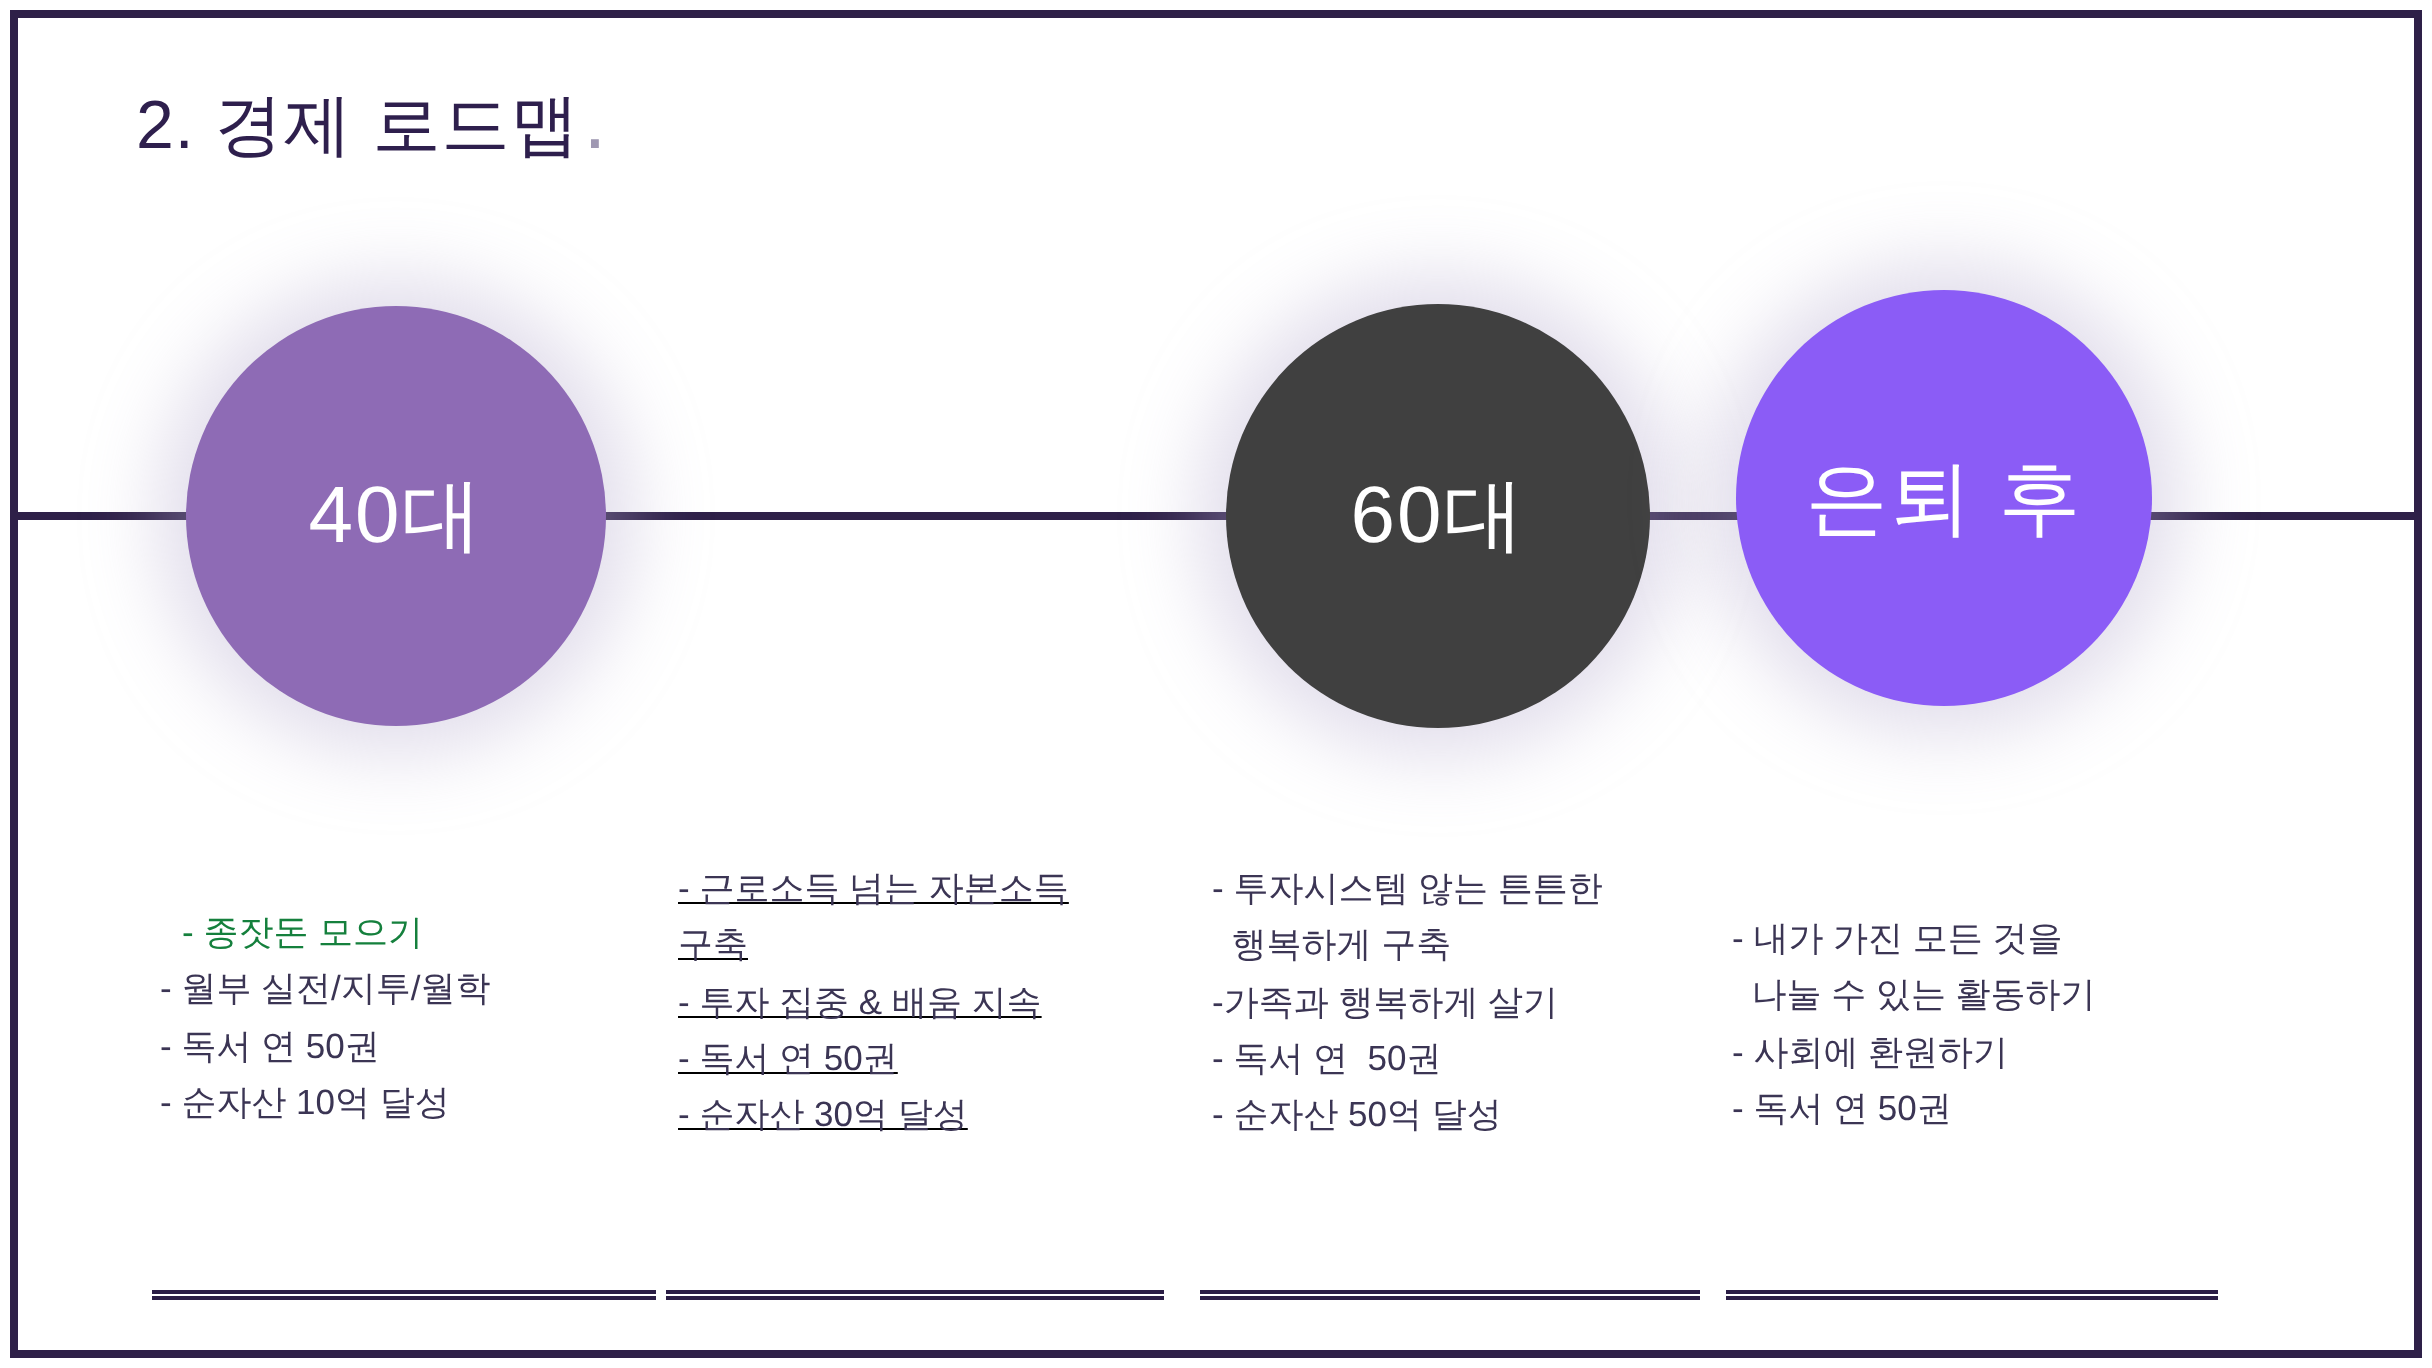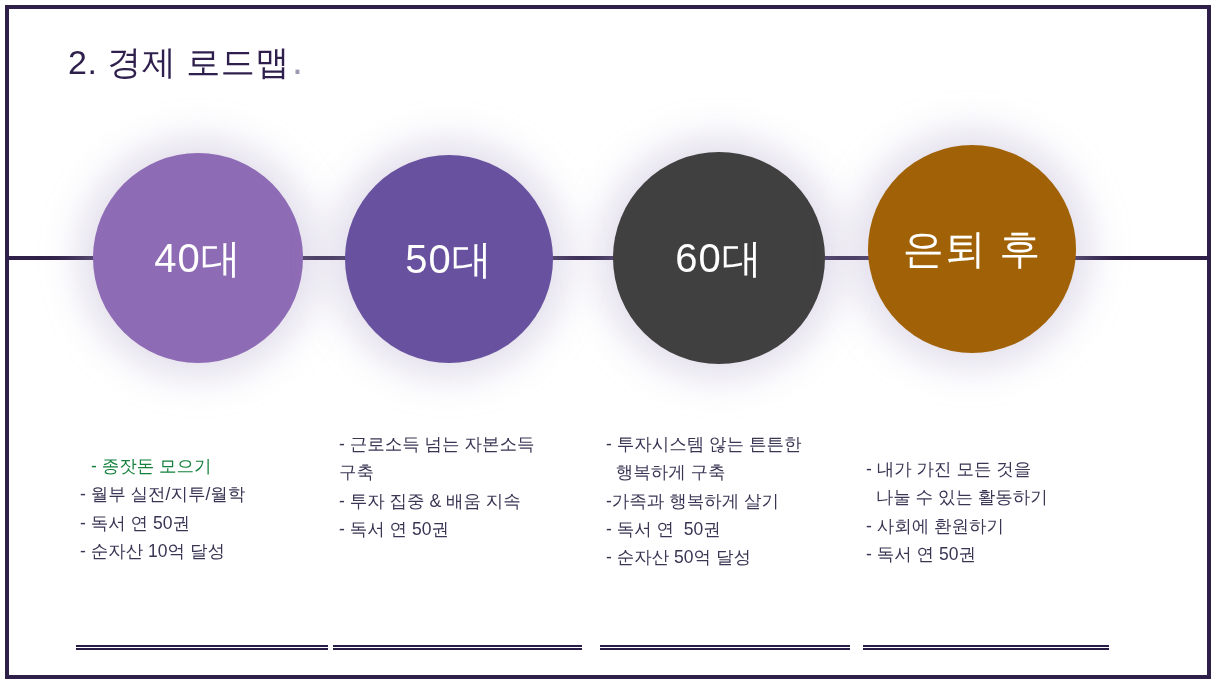--- a/index.html
+++ b/index.html
@@ -135,21 +135,21 @@
   .col-underline {
     position: absolute;
     height: 5px;
     border-top: 2px solid #2a1d45;
     border-bottom: 2px solid #2a1d45;
     background: #ffffff;
   }
 
   
   #column-0 { left: 80px;  top: 32px;  width: 250px; }
-  #column-1 { left: 339px; top: 10px;  width: 250px; }
+  #column-1 { left: 339px; top: 10px;  width: 250px; text-decoration: underline; }
   #column-2 { left: 606px; top: 10px;  width: 245px; }
   #column-3 { left: 866px; top: 35px;  width: 250px; }
 
   #underline-0 { left: 76px;  top: 225px; width: 252px; }
   #underline-1 { left: 333px; top: 225px; width: 249px; }
   #underline-2 { left: 600px; top: 225px; width: 250px; }
   #underline-3 { left: 863px; top: 225px; width: 246px; }
 </style>
 </head>
 <body>
@@ -166,34 +166,29 @@
   <div id="connector-line" style="background: rgb(46, 32, 72);"></div>
 
   <div id="circles-row">
 
     <div class="circle-wrap" id="circle-0">
       <div class="circle" style="background: rgb(142, 107, 181);">
         <span class="circle-label">40대</span>
       </div>
     </div>
 
-    <div class="circle-wrap" id="circle-1">
-      <div class="circle" style="background: rgb(104, 82, 159);">
-        <span class="circle-label">50대</span>
-      </div>
-    </div>
 
     <div class="circle-wrap" id="circle-2">
       <div class="circle" style="background: #404040;">
         <span class="circle-label">60대</span>
       </div>
     </div>
 
     <div class="circle-wrap" id="circle-3">
-      <div class="circle" style="background: #a16207;">
+      <div class="circle" style="background: #8b5cf6;">
         <span class="circle-label">은퇴 후</span>
       </div>
     </div>
 
   </div>
 
   <div id="columns">
 
     <div class="column" id="column-0">
       <ul class="col-list">
@@ -203,20 +198,21 @@
           <li style="color: rgb(59, 53, 84);">- 순자산 10억 달성</li>
         </ul>
     </div>
 
     <div class="column" id="column-1">
       <ul class="col-list">
           <li style="color: rgb(59, 53, 84);">- 근로소득 넘는 자본소득</li>
           <li style="color: rgb(59, 53, 84);">구축</li>
           <li style="color: rgb(59, 53, 84);">- 투자 집중 &amp; 배움 지속</li>
           <li style="color: rgb(59, 53, 84);">- 독서 연 50권</li>
+          <li style="color: rgb(59, 53, 84);">- 순자산 30억 달성</li>
         </ul>
     </div>
 
     <div class="column" id="column-2">
       <ul class="col-list">
           <li style="color: rgb(59, 53, 84);">- 투자시스템 않는 튼튼한</li>
           <li style="color: rgb(59, 53, 84);">  행복하게 구축</li>
           <li style="color: rgb(59, 53, 84);">-가족과 행복하게 살기</li>
           <li style="color: rgb(59, 53, 84);">- 독서 연  50권</li>
           <li style="color: rgb(59, 53, 84);">- 순자산 50억 달성</li>

